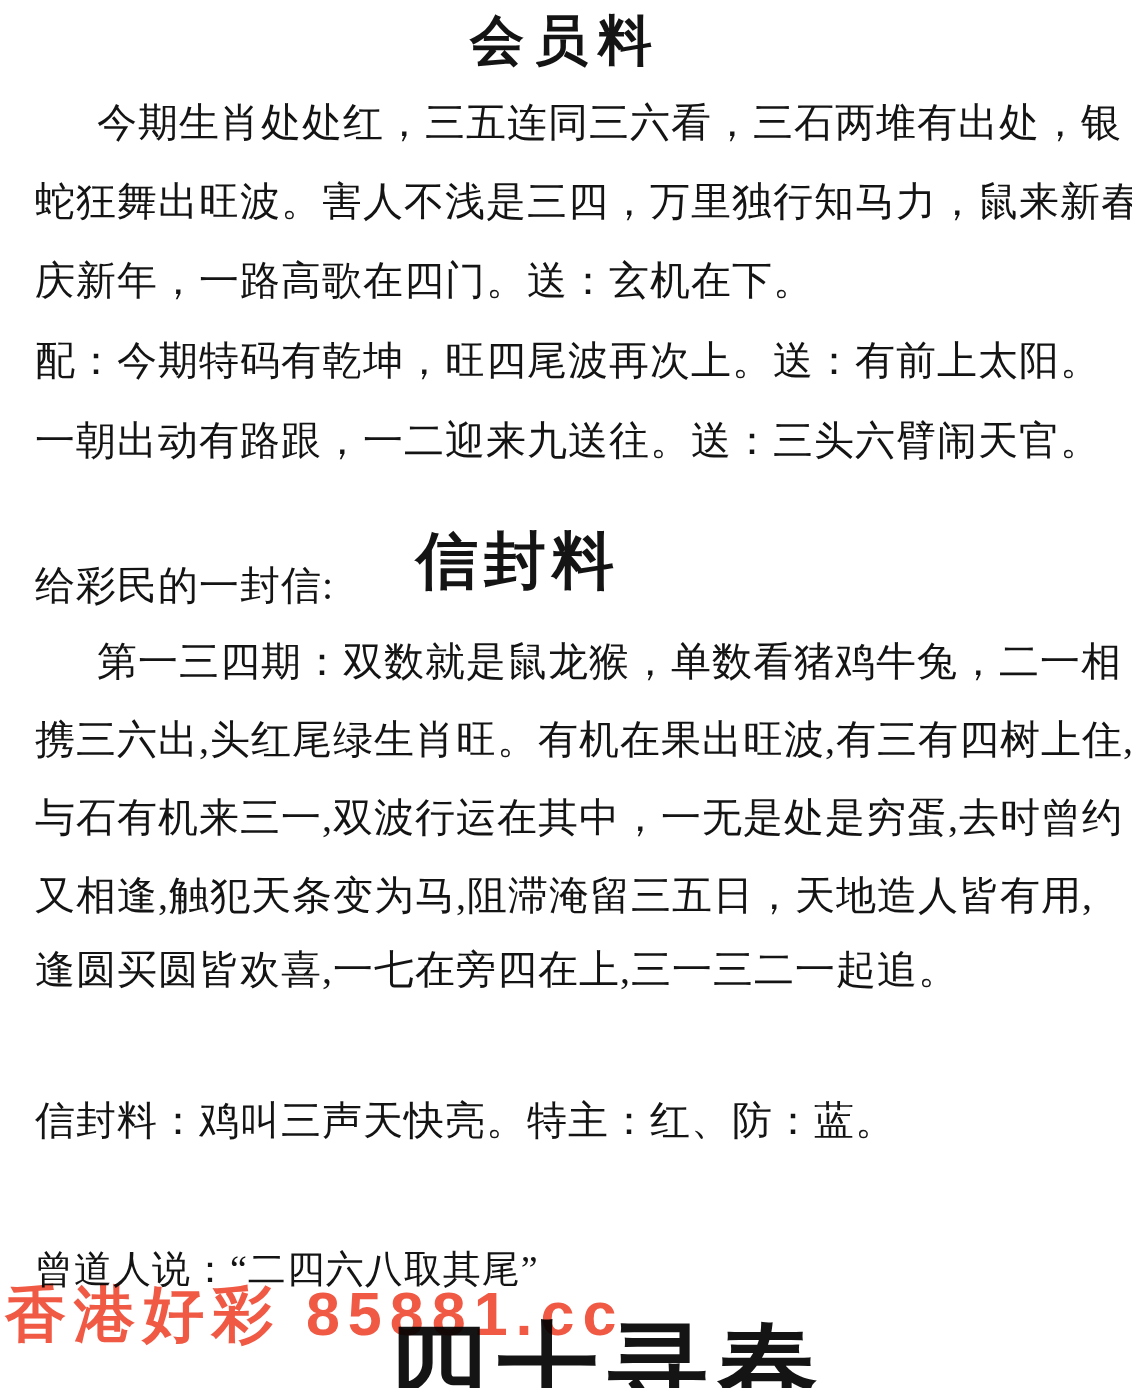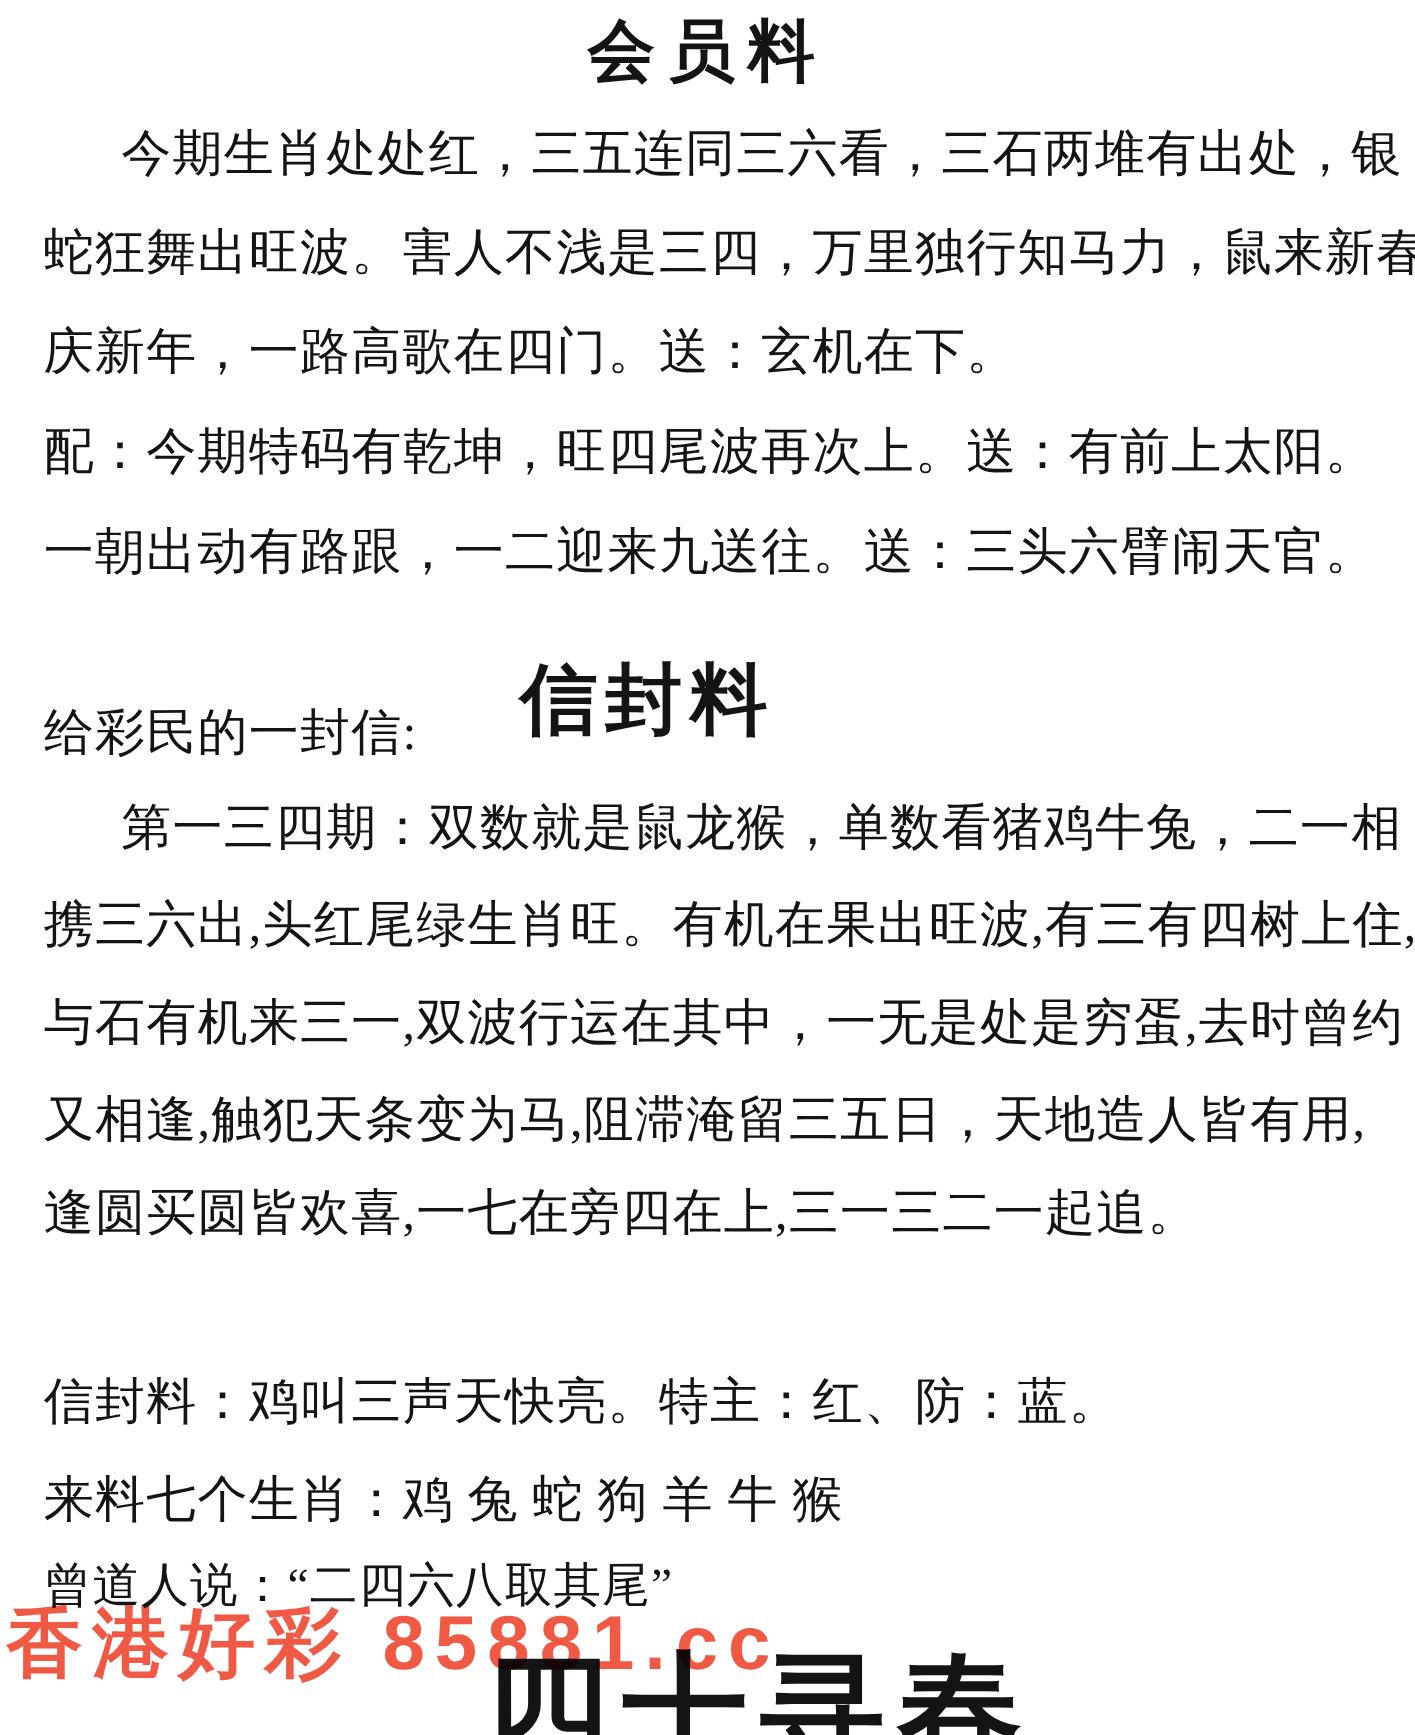--- a/index.html
+++ b/index.html
@@ -95,20 +95,19 @@
 
   <div class="line indent" id="p2l1">第一三四期：双数就是鼠龙猴，单数看猪鸡牛兔，二一相</div>
 
   <div class="line" id="letter-label">给彩民的一封信:</div>
   <div class="line" id="p2l2">携三六出,头红尾绿生肖旺。有机在果出旺波,有三有四树上住,</div>
   <div class="line" id="p2l3">与石有机来三一,双波行运在其中，一无是处是穷蛋,去时曾约</div>
   <div class="line" id="p2l4">又相逢,触犯天条变为马,阻滞淹留三五日，天地造人皆有用,</div>
   <div class="line" id="p2l5">逢圆买圆皆欢喜,一七在旁四在上,三一三二一起追。</div>
 
   <div class="line" id="envelope-tip-line">信封料：鸡叫三声天快亮。特主：红、防：蓝。</div>
-  <div class="line" id="zodiac-line">来料七个生肖：鸡 兔 蛇 狗 羊 牛 猴</div>
   <div class="line" id="master-quote">曾道人说：“二四六八取其尾”</div>
 
   <div id="footer-calligraphy">四十寻春</div>
 
   <div id="site-watermark" style="color: rgb(240, 90, 69);">香港好彩 85881.cc</div>
 
 </div>
 
 </body></html>

